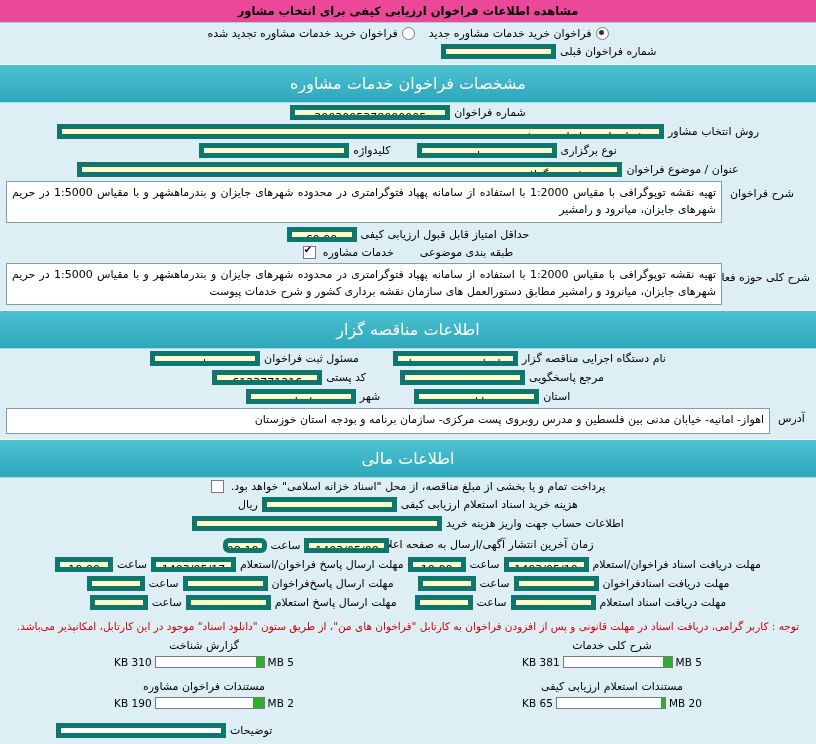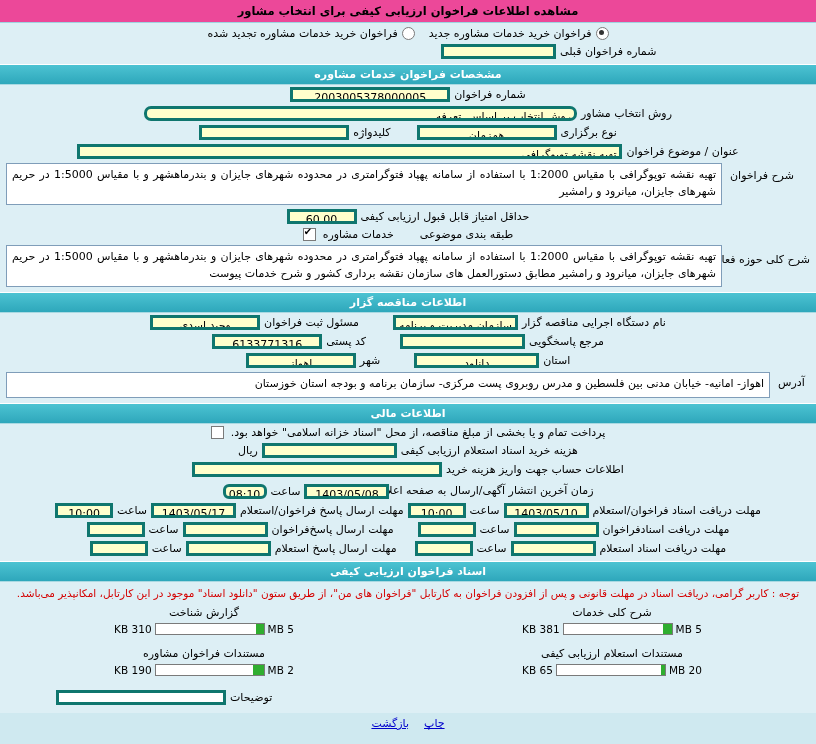--- a/index.html
+++ b/index.html
@@ -9,34 +9,34 @@
     font-family:"DejaVu Sans","Liberation Sans",sans-serif;
     font-size:11px;
     color:#000;
     direction:rtl;
   }
   .page{width:816px;height:744px;position:relative;overflow:hidden;}
   .bar{
     background:#3db7c8;
     background:linear-gradient(to bottom,#4cc3d2 0%,#2ea7bb 100%);
     color:#fff;
-    font-weight:bold;
-    font-size:11px;
+    font-weight:normal;
+    font-size:16px;
     text-align:center;
-    padding:3px 0;
+    padding:9px 0;
     border-top:1px solid #fff;
     border-bottom:1px solid #a9d9e2;
   }
   .sect{background:#ddeff5;}
   .row{display:flex;align-items:center;padding:2px 6px;gap:4px;}
   .lbl{font-size:11px;color:#000;text-align:left;white-space:nowrap;}
   .lbl-w{width:150px;text-align:left;padding-left:4px;}
   .fld{
     background:#ffffcc;
-    border:3px solid #0f766e;
+    border:5px solid #0f766e;
     height:15px;
     font-size:11px;
     font-family:"DejaVu Sans","Liberation Sans",sans-serif;
     color:#000;
     padding:0 3px;
     box-sizing:border-box;
     text-align:center;
     line-height:15px;
     overflow:hidden;
     white-space:nowrap;
@@ -98,21 +98,21 @@
   <div class="bar">مشخصات فراخوان خدمات مشاوره</div>
   <div class="sect">
 
     <div class="row" style="justify-content:center;">
       <span class="lbl">شماره فراخوان</span>
       <div class="fld" style="width:160px;">2003005378000005</div>
     </div>
 
     <div class="row" style="justify-content:center;">
       <span class="lbl">روش انتخاب مشاور</span>
-      <div class="fld rt" style="width:433px;border-radius:7px;">روش  انتخاب بر اساس ِ تعرفه</div>
+      <div class="fld rt" style="width:607px;">روش  انتخاب بر اساس ِ تعرفه</div>
     </div>
 
     <div class="row" style="justify-content:center;">
       <span class="lbl">نوع برگزاری</span>
       <div class="fld" style="width:140px;">همزمان</div>
       <span class="lbl" style="margin-right:22px;">کلیدواژه</span>
       <div class="fld" style="width:150px;"></div>
     </div>
 
     <div class="row" style="justify-content:center;">
@@ -223,21 +223,20 @@
       <div class="fld" style="width:85px;"></div>
       <span class="lbl">ساعت</span>
       <div class="fld" style="width:58px;"></div>
       <span class="lbl" style="margin-right:14px;text-align:left;">مهلت ارسال پاسخ استعلام</span>
       <div class="fld" style="width:85px;"></div>
       <span class="lbl">ساعت</span>
       <div class="fld" style="width:58px;"></div>
     </div>
   </div>
 
-  <div class="bar">اسناد فراخوان ارزیابی کیفی</div>
   <div class="sect" style="padding-bottom:6px;">
     <div class="note">توجه : کاربر گرامی، دریافت اسناد در مهلت قانونی و پس از افزودن فراخوان به کارتابل "فراخوان های من"، از طریق ستون "دانلود اسناد" موجود در این کارتابل، امکانپذیر می‌باشد.</div>
 
     <div class="two" style="padding:4px 0 8px;">
       <div class="filebox" style="flex:1;">
         <div class="cap">شرح کلی خدمات</div>
         <div class="progwrap">
           <span class="sz">5 MB</span>
           <span class="prog">
               <i style="width:8%"></i>

